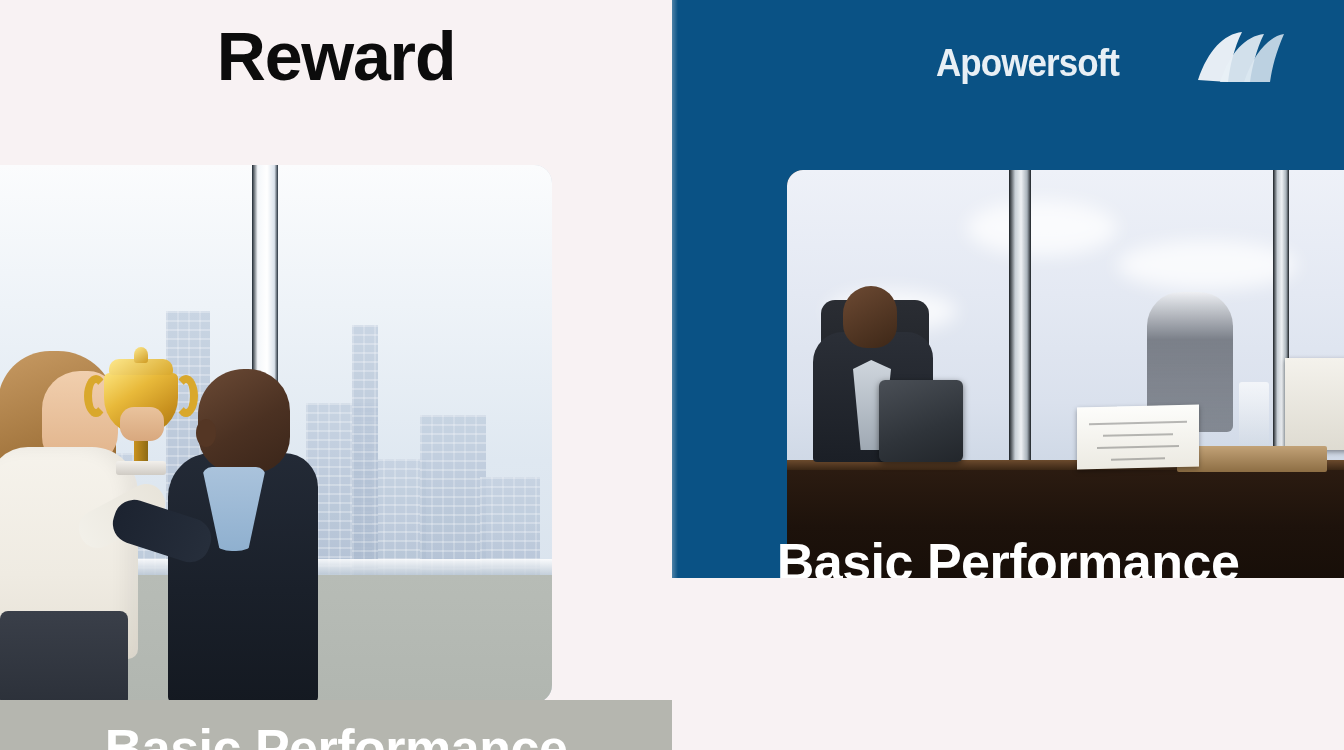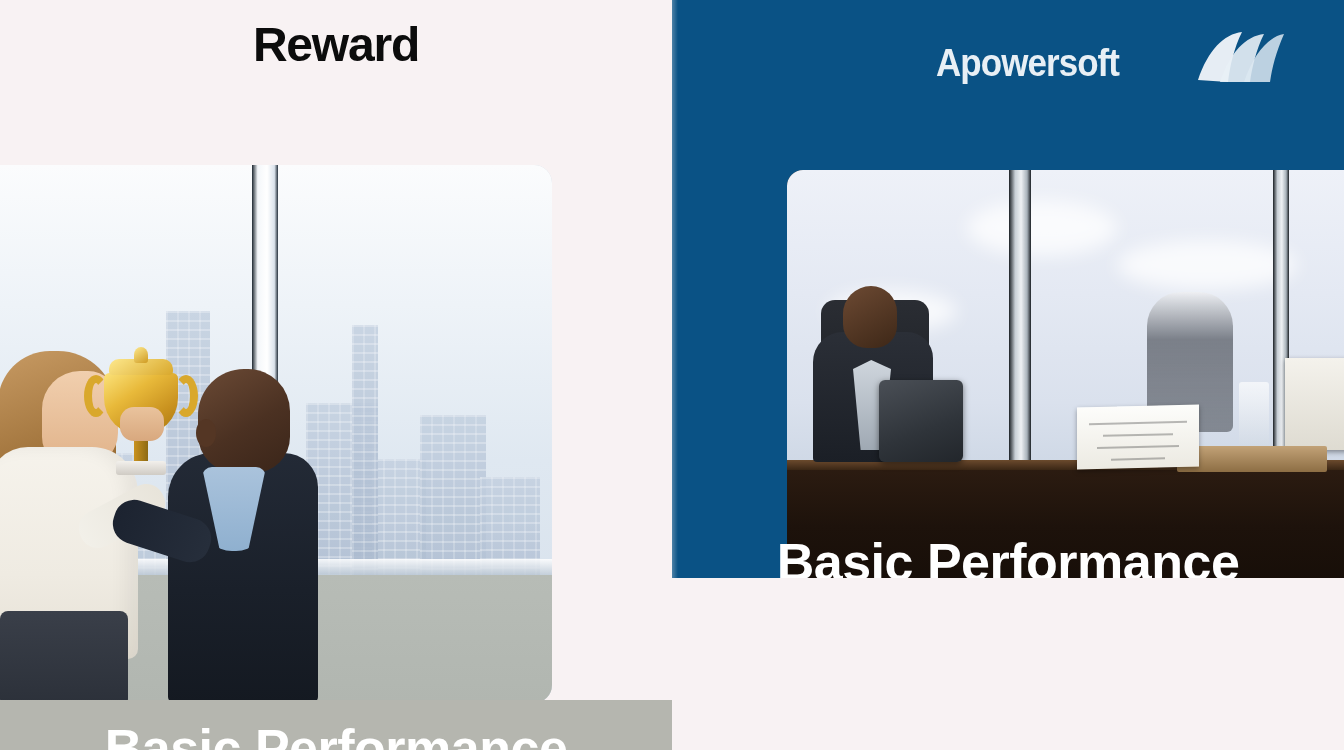--- a/index.html
+++ b/index.html
@@ -21,21 +21,21 @@
     text-align:center; z-index:5;
   }
   .title-line {
     display:block;
     font-family:"Liberation Sans", sans-serif;
     font-weight:bold;
     color:#0C0C0C;
     letter-spacing:-1.2px;
     line-height:1.06;
   }
-  .title-line.l1 { font-size:48px; }
+  .title-line.l1 { font-size:68px; }
   .title-line.l2 { font-size:54px; margin-top:4px; }
 
   
   .photo-left {
     position:absolute; left:-120px; top:165px;
     width:672px; height:538px;
     border-radius:18px;
     overflow:hidden;
     background:#cfd6e0;
   }

